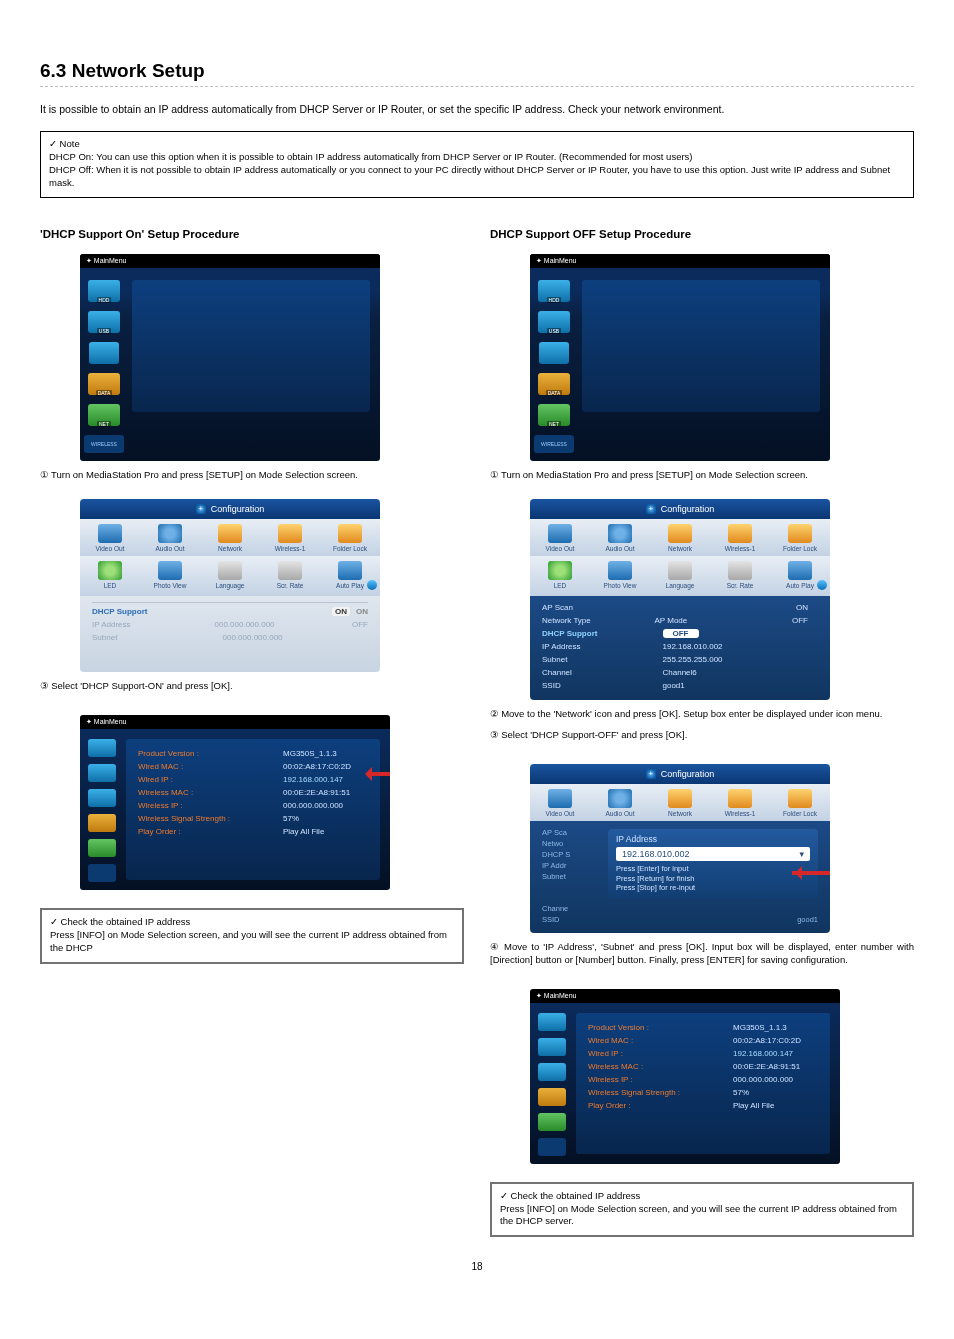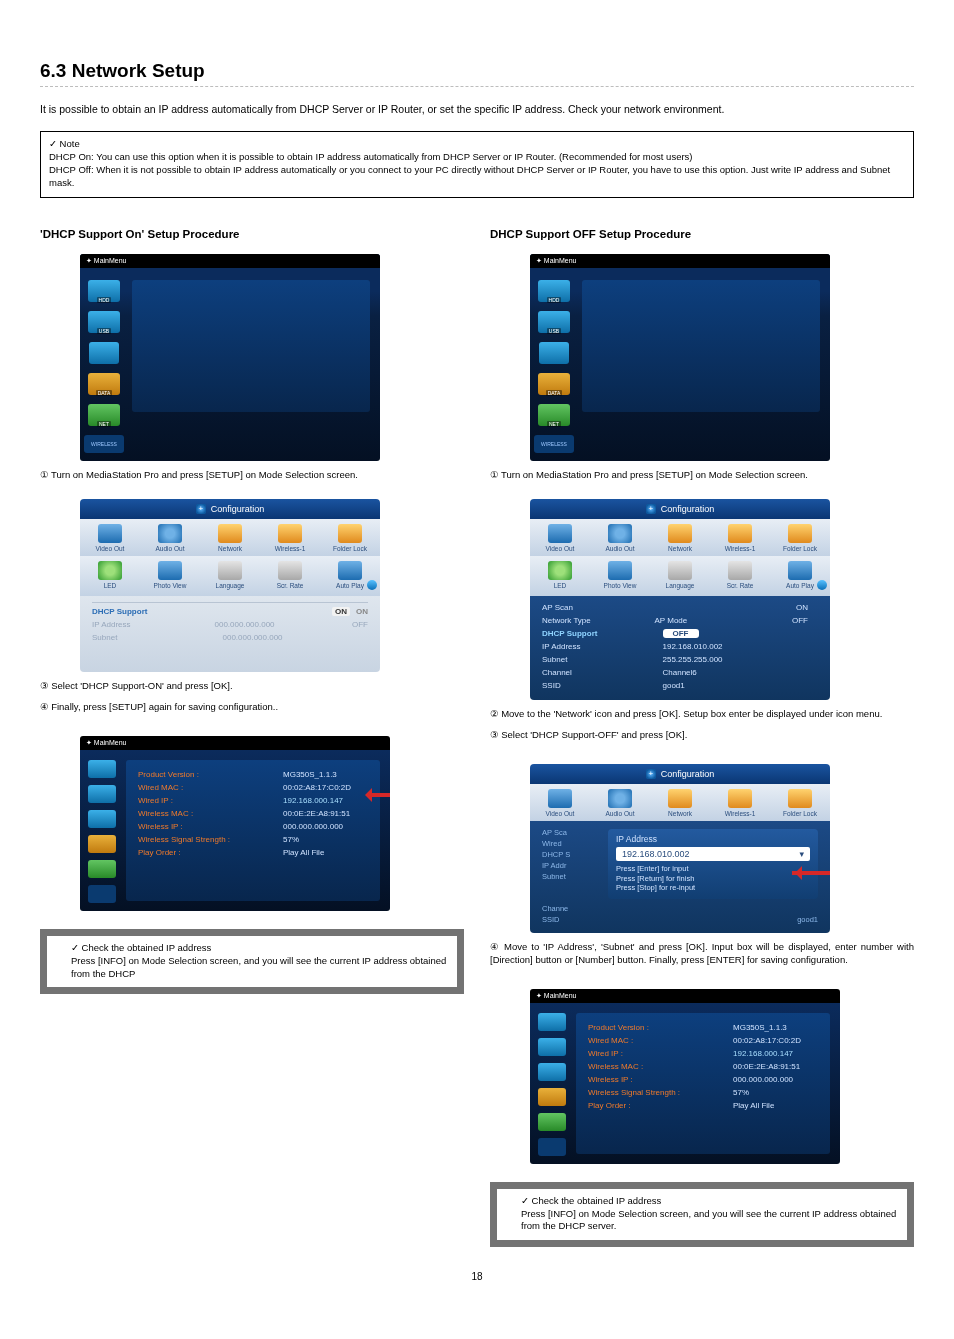--- a/index.html
+++ b/index.html
@@ -49,22 +49,22 @@
     margin-bottom: 14px;
   }
   .step, .footnote {
     font-size: 9.5px;
     line-height: 1.35;
     margin-top: 8px;
     text-align: justify;
   }
   .step { margin-bottom: 18px; }
   .tip-box {
-    border: 7px solid #737373;
-    padding: 6px 8px 7px 24px;
+    border: 2px solid #737373;
+    padding: 6px 8px 7px 8px;
     font-size: 9.5px;
     line-height: 1.35;
     margin-top: 18px;
   }
   .page-num {
     text-align: center;
     font-size: 10px;
     margin-top: 24px;
   }
 
@@ -449,21 +449,20 @@
         <div class="cfg-row mute">
           <span class="k">Subnet</span>
           <span class="v">000.000.000.000</span>
           <span></span>
         </div>
         <div style="height:18px"></div>
       </div>
     </div>
 
     <div class="footnote">③ Select 'DHCP Support-ON' and press [OK].</div>
-    <div class="footnote">④ Finally, press [SETUP] again for saving configuration..</div>
 
     <div style="height:22px"></div>
 
     <div class="mock-info" style="position:relative;">
       <div class="mi-hdr">
           <span>✦ MainMenu</span>
         </div>
       <div class="mi-body">
         <div class="mi-icons">
           <div class="mm-icon hdd"></div>
@@ -664,21 +663,21 @@
             <span class="tlabel">Folder Lock</span>
           </div>
       </div>
       <div class="ip-body">
         <div style="display:flex; gap:8px;">
           <div style="width:58px">
             <div class="ip-low">
                 <span class="k">AP Sca</span>
               </div>
             <div class="ip-low">
-                <span class="k">Wired</span>
+                <span class="k">Netwo</span>
               </div>
             <div class="ip-low">
                 <span class="k">DHCP S</span>
               </div>
             <div class="ip-low">
                 <span class="k">IP Addr</span>
               </div>
             <div class="ip-low">
                 <span class="k">Subnet</span>
               </div>

